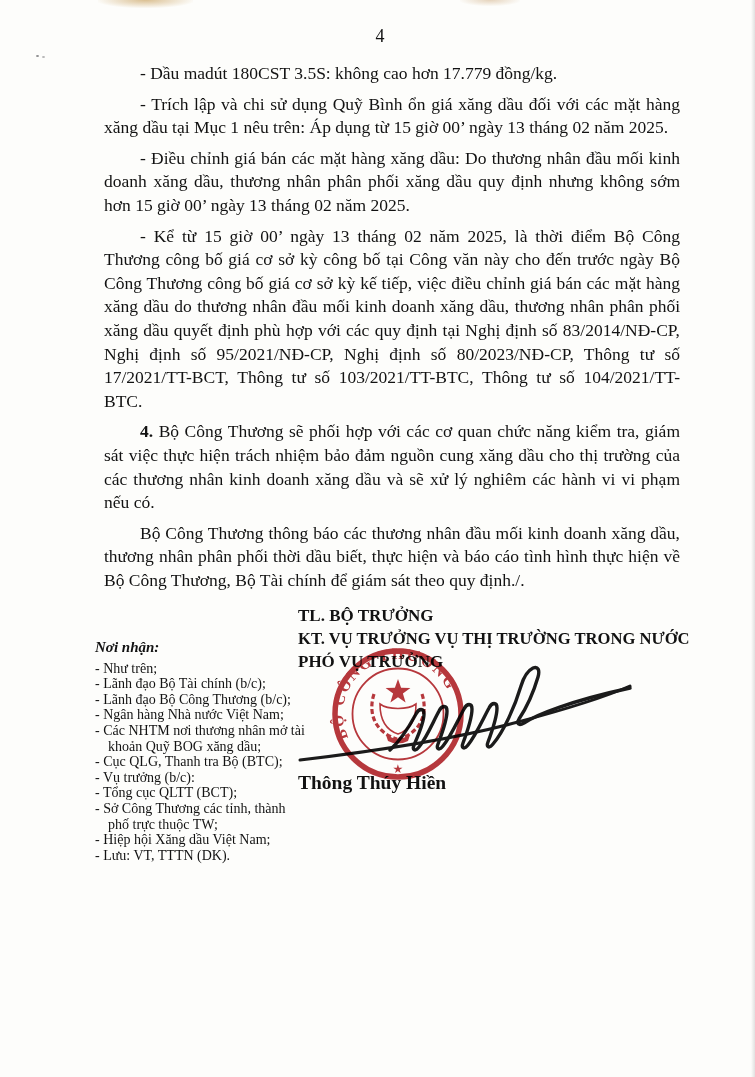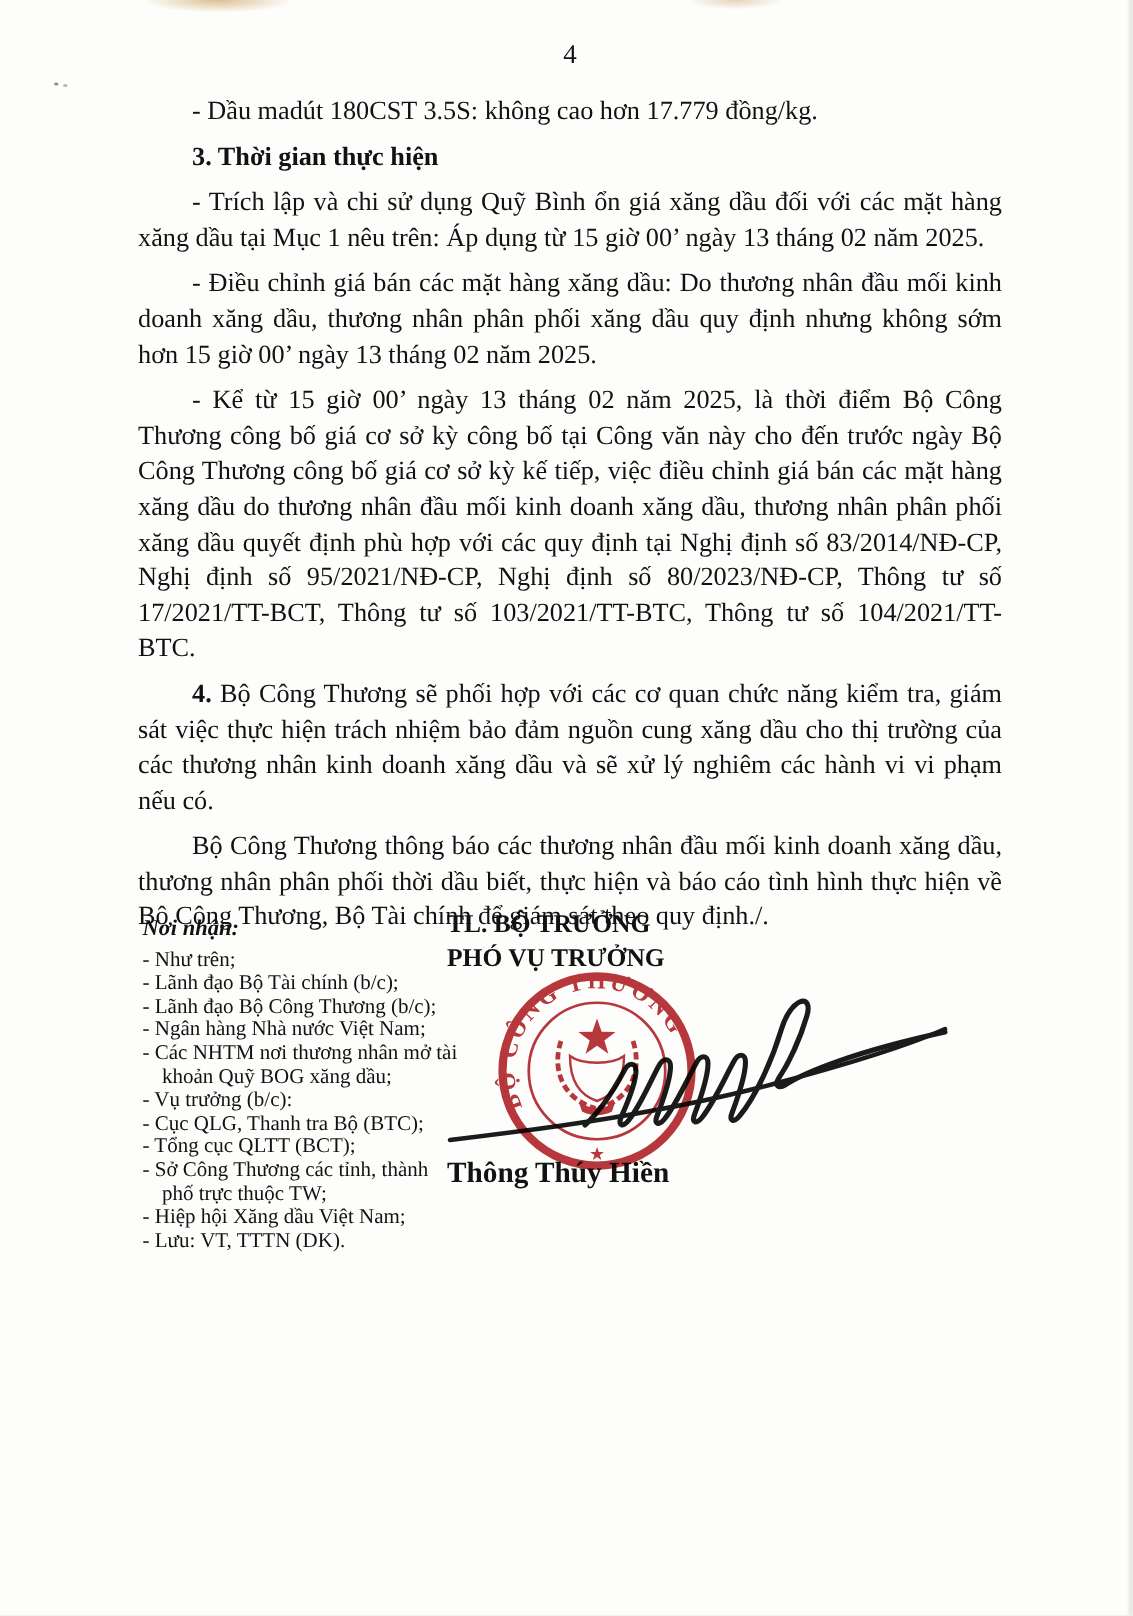--- a/index.html
+++ b/index.html
@@ -29,34 +29,34 @@
   }
   .edge-shade {
     position: absolute; right: 0; top: 0; width: 4px; height: 100%;
     background: linear-gradient(to left, rgba(120,120,125,.22), rgba(120,120,125,0));
   }
   .page-number {
     position: absolute; top: 26px; left: 92px; width: 576px;
     text-align: center; font-size: 18px;
   }
   .body-text {
-    position: absolute; left: 92px; top: 62px; width: 576px;
+    position: absolute; left: 104px; top: 62px; width: 576px;
   }
   .body-text p {
     margin: 0 0 7px 0;
     font-size: 17.5px;
     line-height: 23.6px;
     text-align: justify;
     text-indent: 36px;
   }
   .bold { font-weight: bold; }
   .section-heading { font-weight: bold; }
   
   .recipients {
-    position: absolute; left: 95px; top: 612px; width: 212px;
+    position: absolute; left: 95px; top: 640px; width: 212px;
     font-size: 14px; line-height: 15.6px;
   }
   .recipients-heading {
     font-weight: bold; font-style: italic; font-size: 15px; margin-bottom: 5px;
   }
   .recipient { padding-left: 13px; text-indent: -13px; }
   
   .sign-block {
     position: absolute; left: 298px; top: 604px; width: 412px; height: 230px;
     text-align: left; z-index: 1;
@@ -85,21 +85,20 @@
 
   <div class="smudge-a"></div>
   <div class="smudge-b"></div>
   <div class="speck"></div>
   <div class="edge-shade"></div>
 
   <div class="page-number">4</div>
 
   <div class="body-text">
     <p>- Dầu madút 180CST 3.5S: không cao hơn 17.779 đồng/kg.</p>
-    <p class="section-heading">3. Thời gian thực hiện</p>
     <p>- Trích lập và chi sử dụng Quỹ Bình ổn giá xăng dầu đối với các mặt hàng xăng dầu tại Mục 1 nêu trên: Áp dụng từ 15 giờ 00’ ngày 13 tháng 02 năm 2025.</p>
     <p>- Điều chỉnh giá bán các mặt hàng xăng dầu: Do thương nhân đầu mối kinh doanh xăng dầu, thương nhân phân phối xăng dầu quy định nhưng không sớm hơn 15 giờ 00’ ngày 13 tháng 02 năm 2025.</p>
     <p>- Kể từ 15 giờ 00’ ngày 13 tháng 02 năm 2025, là thời điểm Bộ Công Thương công bố giá cơ sở kỳ công bố tại Công văn này cho đến trước ngày Bộ Công Thương công bố giá cơ sở kỳ kế tiếp, việc điều chỉnh giá bán các mặt hàng xăng dầu do thương nhân đầu mối kinh doanh xăng dầu, thương nhân phân phối xăng dầu quyết định phù hợp với các quy định tại Nghị định số 83/2014/NĐ-CP, Nghị định số 95/2021/NĐ-CP, Nghị định số 80/2023/NĐ-CP, Thông tư số 17/2021/TT-BCT, Thông tư số 103/2021/TT-BTC, Thông tư số 104/2021/TT-BTC.</p>
     <p><span class="bold">4.</span><span> Bộ Công Thương sẽ phối hợp với các cơ quan chức năng kiểm tra, giám sát việc thực hiện trách nhiệm bảo đảm nguồn cung xăng dầu cho thị trường của các thương nhân kinh doanh xăng dầu và sẽ xử lý nghiêm các hành vi vi phạm nếu có.</span></p>
     <p>Bộ Công Thương thông báo các thương nhân đầu mối kinh doanh xăng dầu, thương nhân phân phối thời dầu biết, thực hiện và báo cáo tình hình thực hiện về Bộ Công Thương, Bộ Tài chính để giám sát theo quy định./.</p>
   </div>
 
   <div class="recipients">
     <div class="recipients-heading">Nơi nhận:</div>
     <div class="recipients-list">
@@ -107,36 +106,37 @@
         <div class="recipient">- Như trên;</div>
 
         <div class="recipient">- Lãnh đạo Bộ Tài chính (b/c);</div>
 
         <div class="recipient">- Lãnh đạo Bộ Công Thương (b/c);</div>
 
         <div class="recipient">- Ngân hàng Nhà nước Việt Nam;</div>
 
         <div class="recipient">- Các NHTM nơi thương nhân mở tài khoản Quỹ BOG xăng dầu;</div>
 
+        <div class="recipient">- Cục QLG, Thanh tra Bộ (BTC);</div>
+
         <div class="recipient">- Vụ trưởng (b/c):</div>
-
-        <div class="recipient">- Cục QLG, Thanh tra Bộ (BTC);</div>
 
         <div class="recipient">- Tổng cục QLTT (BCT);</div>
 
         <div class="recipient">- Sở Công Thương các tỉnh, thành phố trực thuộc TW;</div>
 
         <div class="recipient">- Hiệp hội Xăng dầu Việt Nam;</div>
 
         <div class="recipient">- Lưu: VT, TTTN (DK).</div>
       </div>
   </div>
 
   <div class="sign-block">
     <div class="sign-line">TL. BỘ TRƯỞNG</div>
+    <div class="sign-line sign-line-long">KT. VỤ TRƯỞNG VỤ THỊ TRƯỜNG TRONG NƯỚC</div>
     <div class="sign-line">PHÓ VỤ TRƯỞNG</div>
     <div class="signer-name">Thông Thúy Hiền</div>
   </div>
 
   <svg class="seal-svg" viewBox="0 0 140 140">
     <g stroke="#b3282e" fill="none">
       <circle cx="70" cy="70" r="63" stroke-width="5.5"></circle>
       <circle cx="70" cy="70" r="45.5" stroke-width="1.8"></circle>
     </g>
     <path id="sealTextArc" d="M 22.4 97.5 A 55 55 0 1 1 117.6 97.5" fill="none" stroke="none"></path>

